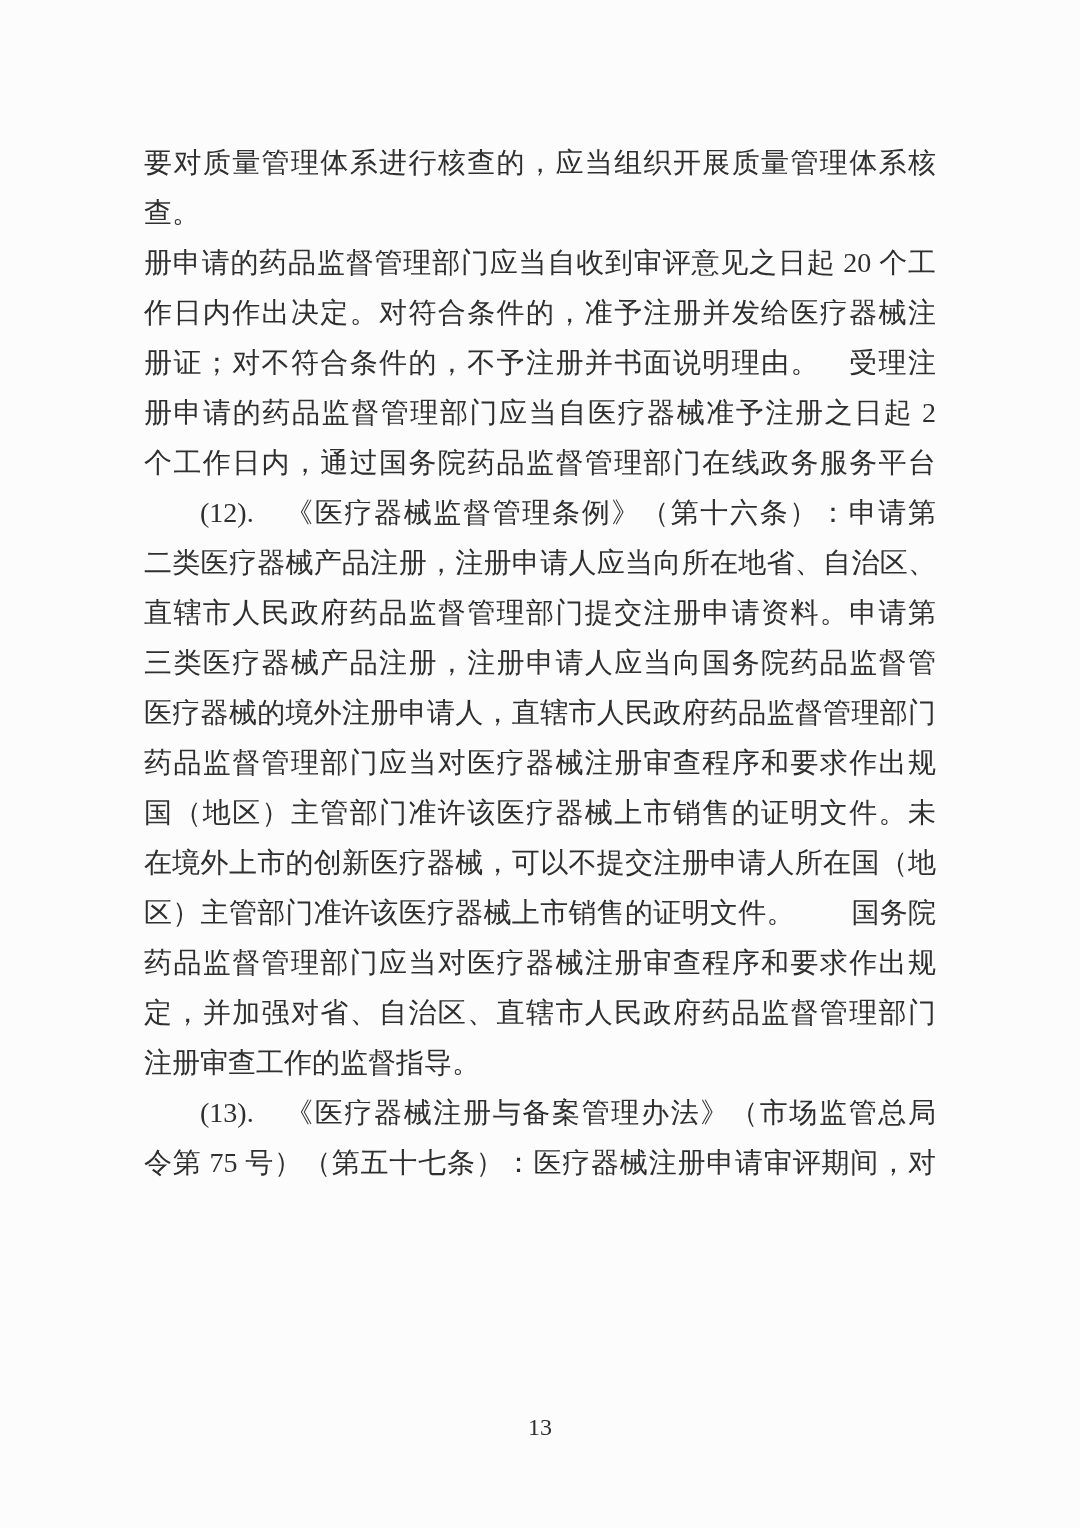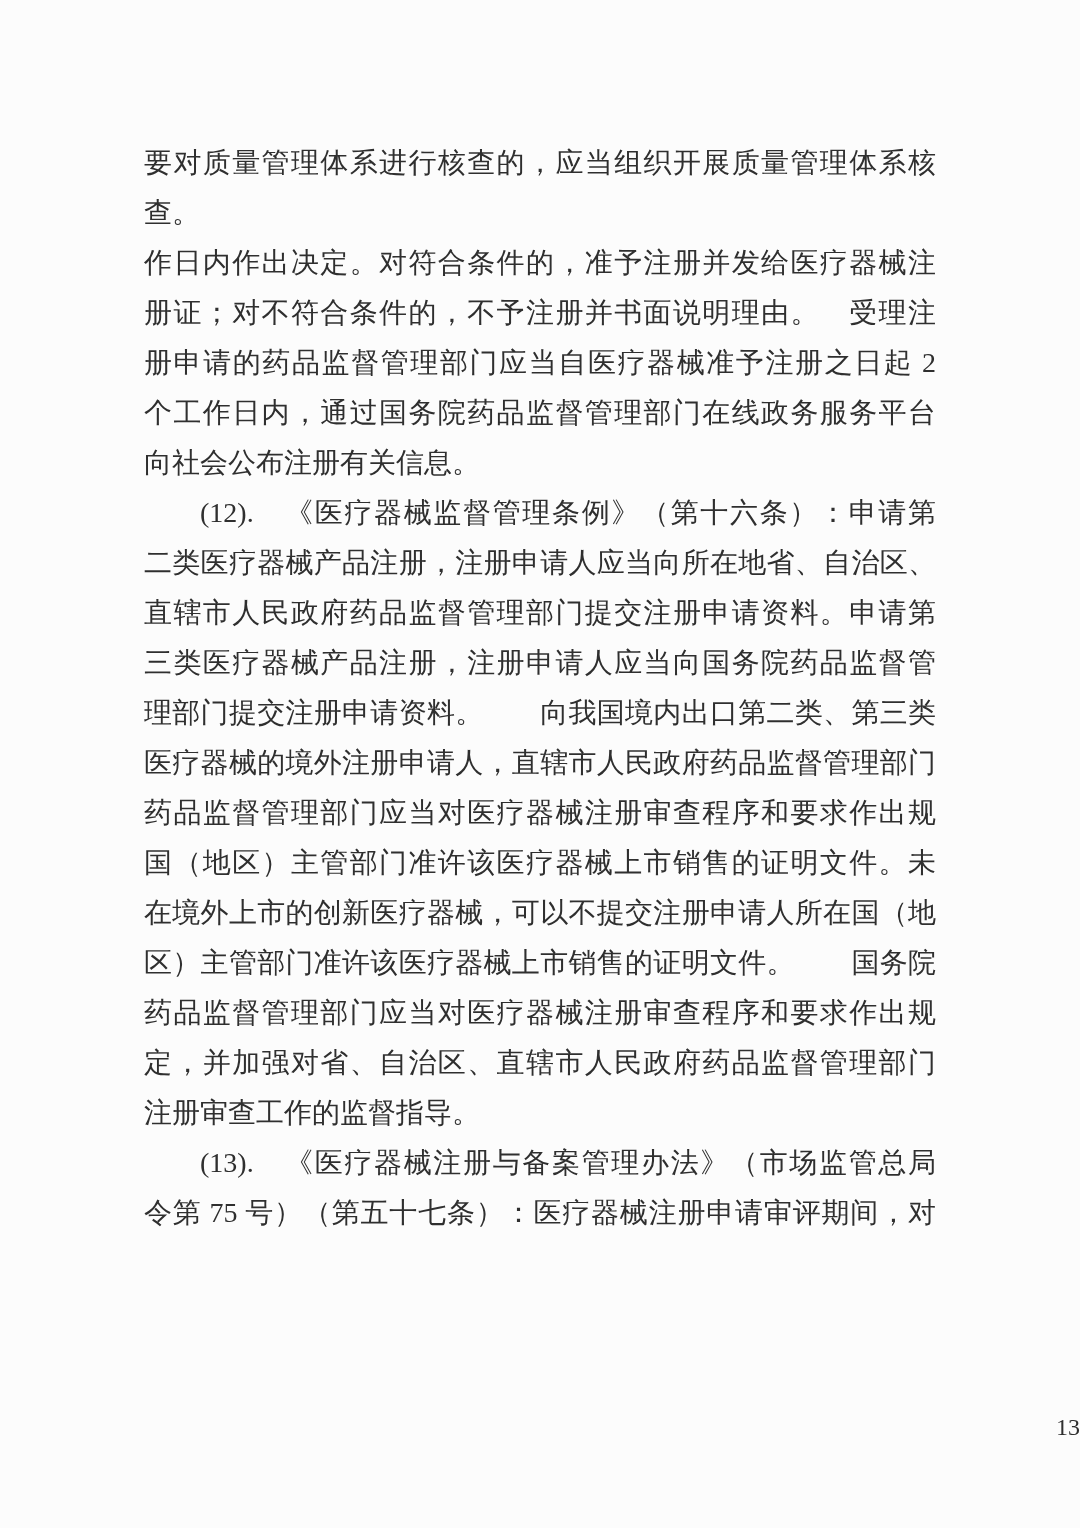--- a/index.html
+++ b/index.html
@@ -38,43 +38,42 @@
     text-indent: 56px;
   }
   .line.end {
     text-align-last: left;
   }
   .footer {
     position: absolute;
     left: 0;
     top: 1410px;
     width: 1080px;
-    text-align: right;
+    text-align: center;
     font-size: 24px;
     color: #2f2f2f;
     line-height: 34px;
   }
 </style>
 </head>
 <body>
 
 <div class="page">
   <div class="textblock">
     <div class="line">要对质量管理体系进行核查的，应当组织开展质量管理体系核</div>
     <div class="line end">查。</div>
+    <div class="line">册申请的药品监督管理部门应当自收到审评意见之日起 20 个工</div>
     <div class="line">作日内作出决定。对符合条件的，准予注册并发给医疗器械注</div>
     <div class="line">册证；对不符合条件的，不予注册并书面说明理由。　受理注</div>
     <div class="line">册申请的药品监督管理部门应当自医疗器械准予注册之日起 2</div>
     <div class="line">个工作日内，通过国务院药品监督管理部门在线政务服务平台</div>
-    <div class="line end">向社会公布注册有关信息。</div>
     <div class="line indent">(12).　《医疗器械监督管理条例》（第十六条）：申请第</div>
     <div class="line">二类医疗器械产品注册，注册申请人应当向所在地省、自治区、</div>
     <div class="line">直辖市人民政府药品监督管理部门提交注册申请资料。申请第</div>
     <div class="line">三类医疗器械产品注册，注册申请人应当向国务院药品监督管</div>
-    <div class="line">理部门提交注册申请资料。　　向我国境内出口第二类、第三类</div>
     <div class="line">医疗器械的境外注册申请人，直辖市人民政府药品监督管理部门</div>
     <div class="line">药品监督管理部门应当对医疗器械注册审查程序和要求作出规</div>
     <div class="line">国（地区）主管部门准许该医疗器械上市销售的证明文件。未</div>
     <div class="line">在境外上市的创新医疗器械，可以不提交注册申请人所在国（地</div>
     <div class="line">区）主管部门准许该医疗器械上市销售的证明文件。　　国务院</div>
     <div class="line">药品监督管理部门应当对医疗器械注册审查程序和要求作出规</div>
     <div class="line">定，并加强对省、自治区、直辖市人民政府药品监督管理部门</div>
     <div class="line end">注册审查工作的监督指导。</div>
     <div class="line indent">(13).　《医疗器械注册与备案管理办法》（市场监管总局</div>
     <div class="line">令第 75 号）（第五十七条）：医疗器械注册申请审评期间，对</div>

